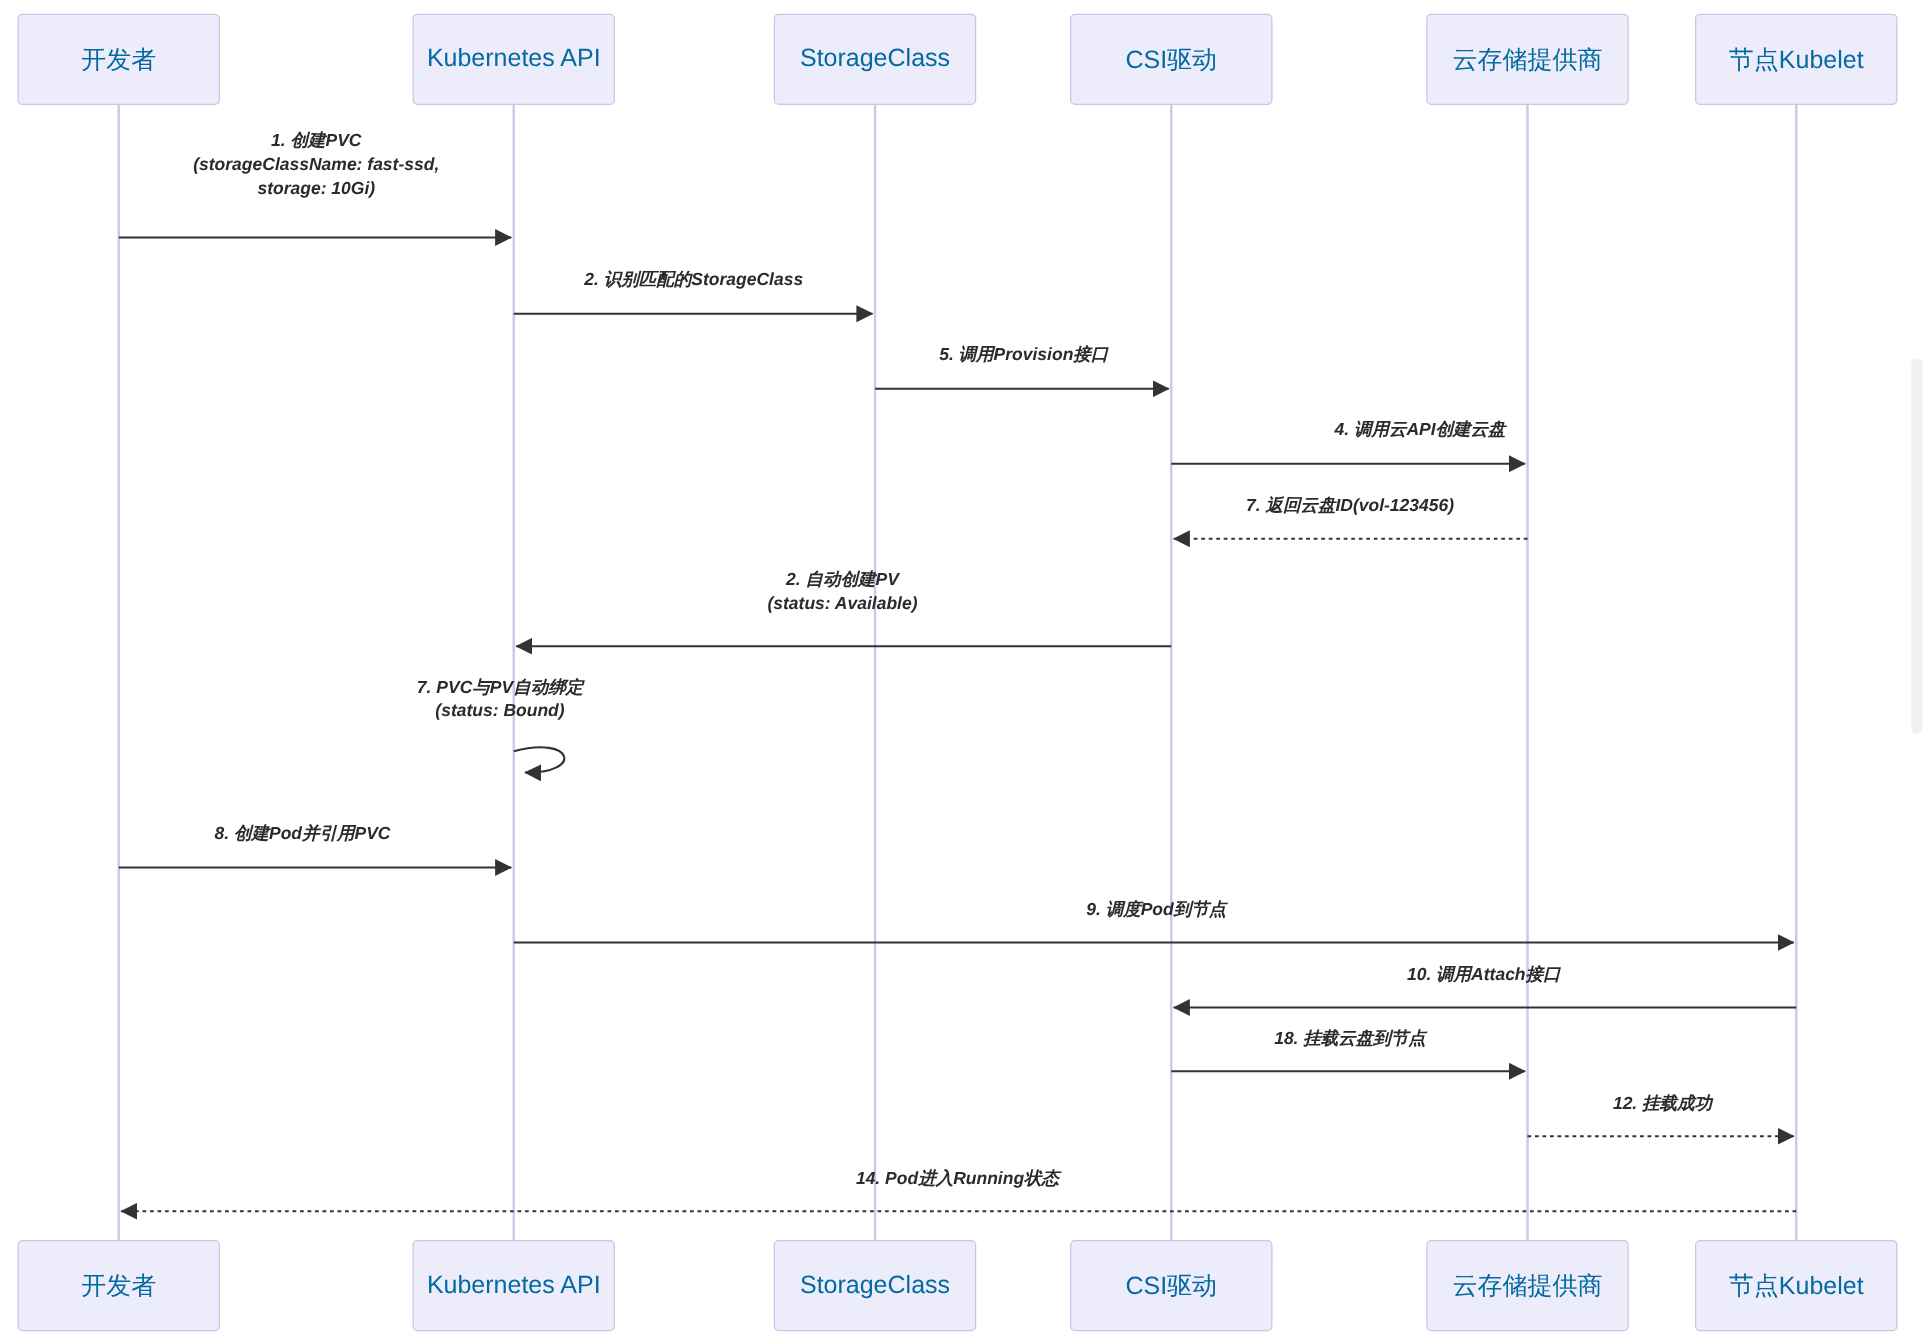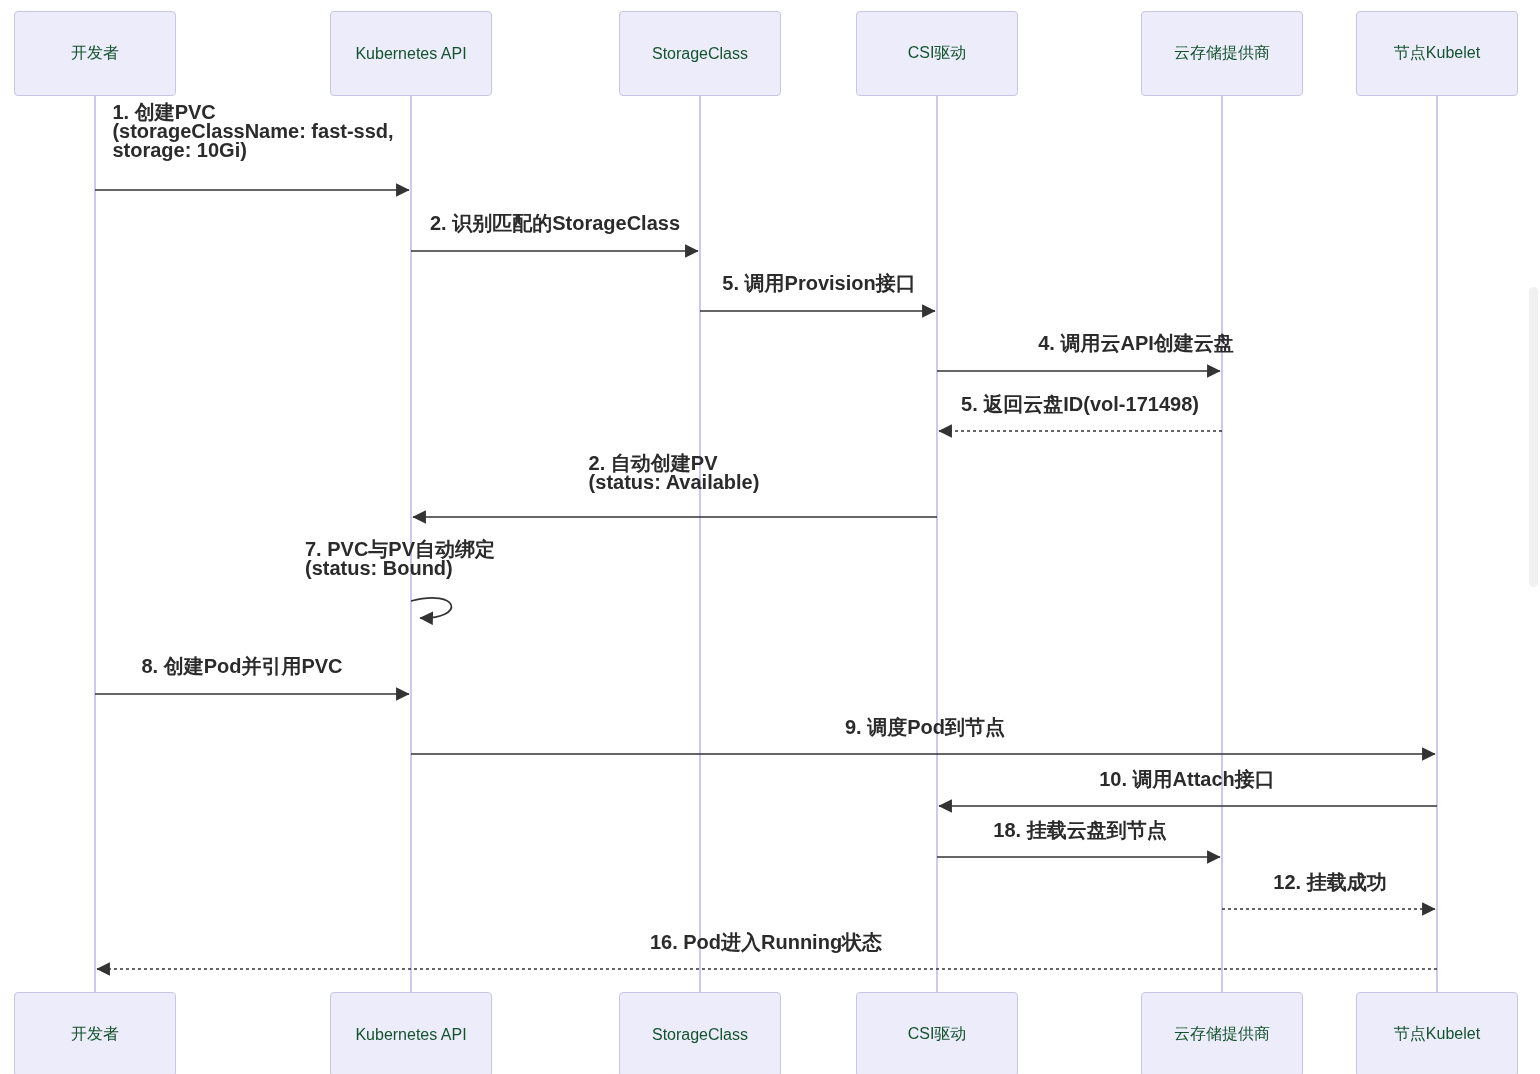--- a/index.html
+++ b/index.html
@@ -10,37 +10,38 @@
     font-family:"Liberation Sans","DejaVu Sans",sans-serif;
     overflow:hidden;
   }
   svg{position:absolute;left:0;top:0;}
   .lifeline{stroke:var(--lifeline-color,#cfc7ec);stroke-width:2;}
   .arrow{stroke:var(--arrow-color,#333333);stroke-width:1.7;fill:none;}
   .arrow.dashed{stroke-dasharray:3 3;}
   .ah{fill:var(--arrow-color,#333333);}
   .actor{
     position:absolute;
-    width:162px;height:85px;
+    width:162px;height:73px;
     background:var(--actor-fill,#ececfb);
     border:1px solid var(--actor-border,#c6c6e5);
     border-radius:4px;
     display:flex;align-items:center;justify-content:center;
-    font-size:16px;color:#14532d;
+    font-size:20px;color:#0369a1;
     box-sizing:border-box;
     text-align:center;
   }
   .msg{
     position:absolute;
     transform:translateX(-50%);
-    font-size:20px;font-weight:700;
+    font-size:14px;font-weight:700;
     color:var(--text-color,#2b2b2b);
     line-height:19px;
-    text-align:left;
+    text-align:center;
     white-space:pre;
+    font-style:italic;
   }
   .scroll-thumb{
     position:absolute;
     width:9px;height:300px;
     border-radius:5px;
     background:#f1f1f4;
   }
 </style>
 </head>
 <body>
@@ -113,27 +114,27 @@
   <div class="actor" style="left:1356px;top:992px">
       <span>节点Kubelet</span>
     </div>
 
   <div class="msg" style="left:253px;top:103px">1. 创建PVC
 (storageClassName: fast-ssd,
 storage: 10Gi)</div>
   <div class="msg" style="left:555px;top:214px">2. 识别匹配的StorageClass</div>
   <div class="msg" style="left:819px;top:274px">5. 调用Provision接口</div>
   <div class="msg" style="left:1136px;top:334px">4. 调用云API创建云盘</div>
-  <div class="msg" style="left:1080px;top:395px">5. 返回云盘ID(vol-171498)</div>
+  <div class="msg" style="left:1080px;top:395px">7. 返回云盘ID(vol-123456)</div>
   <div class="msg" style="left:674px;top:454px">2. 自动创建PV
 (status: Available)</div>
   <div class="msg" style="left:400px;top:540px">7. PVC与PV自动绑定
 (status: Bound)</div>
   <div class="msg" style="left:242px;top:657px">8. 创建Pod并引用PVC</div>
   <div class="msg" style="left:925px;top:718px">9. 调度Pod到节点</div>
   <div class="msg" style="left:1187px;top:770px">10. 调用Attach接口</div>
   <div class="msg" style="left:1080px;top:821px">18. 挂载云盘到节点</div>
   <div class="msg" style="left:1330px;top:873px">12. 挂载成功</div>
-  <div class="msg" style="left:766px;top:933px">16. Pod进入Running状态</div>
+  <div class="msg" style="left:766px;top:933px">14. Pod进入Running状态</div>
 
   <div class="scroll-thumb" style="left:1529px;top:287px"></div>
 
 </div>
 
 </body></html>

